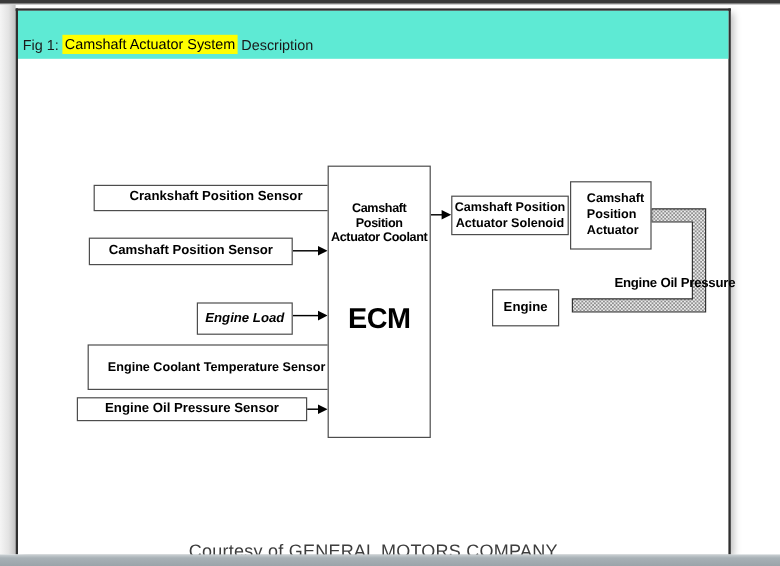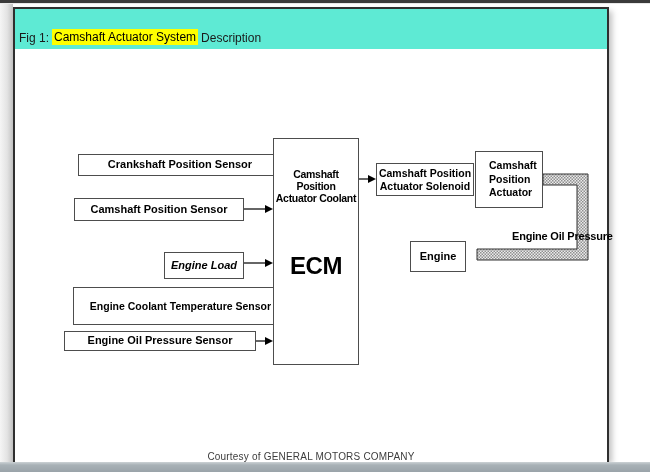--- a/index.html
+++ b/index.html
@@ -35,21 +35,21 @@
   }
   .titlebar .hl {
     background: #ffff00; color: #000; padding: 1px 2px; margin: 0 3px;
   }
   .bottom-bar {
     position: absolute; left: 0; top: 462px; width: 650px; height: 10px;
     background: linear-gradient(#ccd2d5 0%, #a8b1b6 30%, #9aa3a9 100%);
   }
   .courtesy {
     position: absolute; left: 13px; top: 451px; width: 596px;
-    text-align: center; font-size: 10px; color: #3d3d3d; letter-spacing: 0.2px;
+    text-align: center; font-size: 15px; color: #3d3d3d; letter-spacing: 0.2px;
   }
 
   
   .dbox {
     position: absolute; background: #ffffff; border: 1px solid #4d4d4d;
     display: flex; flex-direction: column; align-items: center; justify-content: center;
     text-align: center; font-weight: bold; font-size: 11px; line-height: 1.22; color: #000;
   }
   .box-crankshaft { left: 78px;  top: 154px; width: 204px; height: 22px; }
   .box-camshaft   { left: 74px;  top: 198px; width: 170px; height: 23px; }

